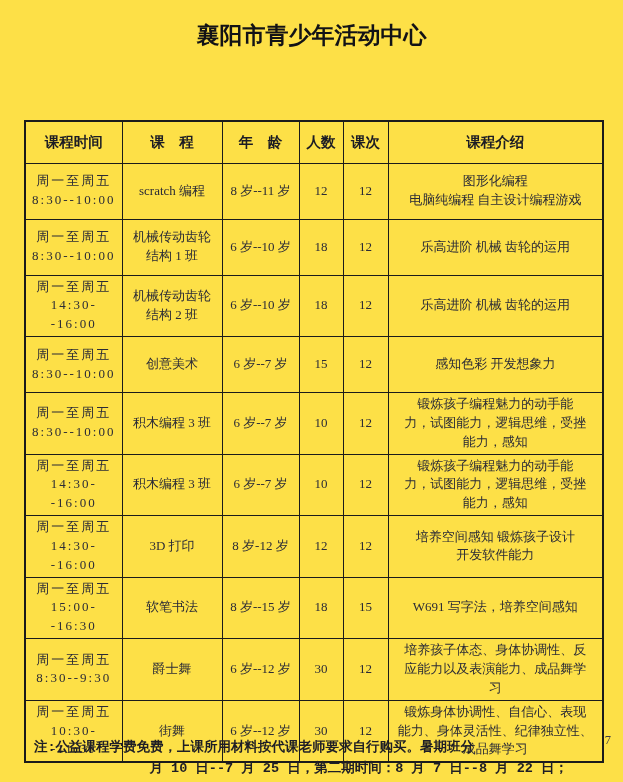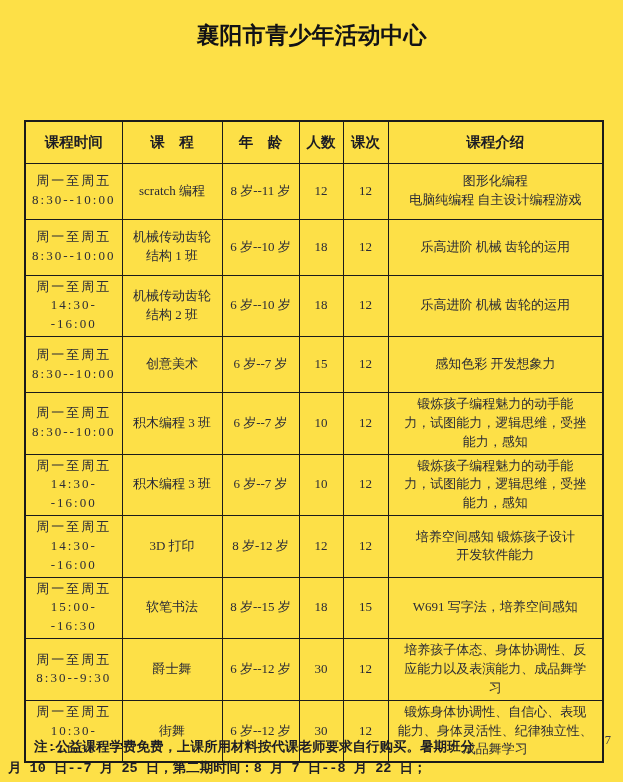--- a/index.html
+++ b/index.html
@@ -57,21 +57,21 @@
     position: absolute;
     left: 8px; top: 738px;
     width: 560px;
     font-size: 13.5px;
     line-height: 1.55;
     color: #1e1e26;
     font-weight: bold;
     font-family: Liberation Mono, monospace;
   }
   .note .line1 { text-indent: 26px; }
-  .note .line2 { text-indent: 0; }
+  .note .line2 { text-indent: 0; text-align: right; }
 
   .page-number {
     position: absolute;
     right: 12px; top: 733px;
     font-size: 12.5px;
     color: #3a3a46;
   }
 </style>
 </head>
 <body>

